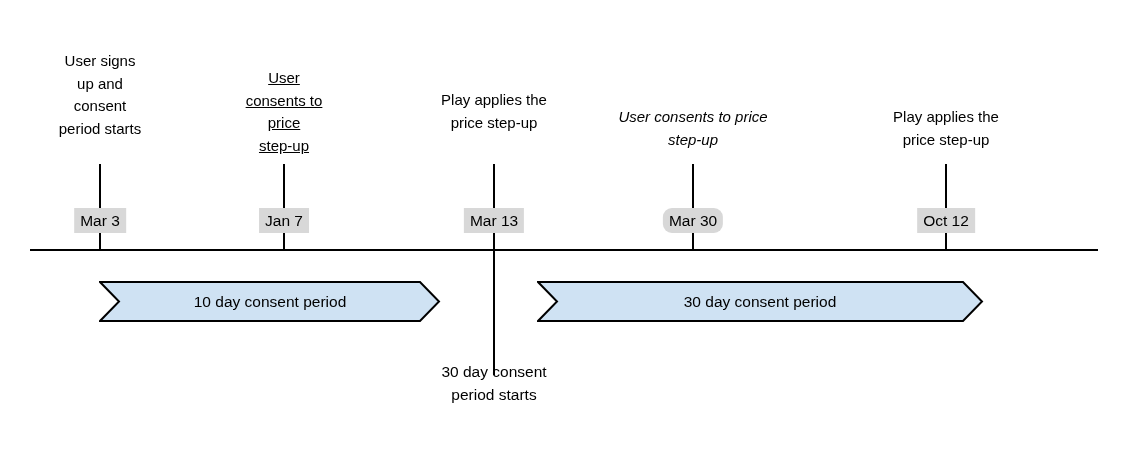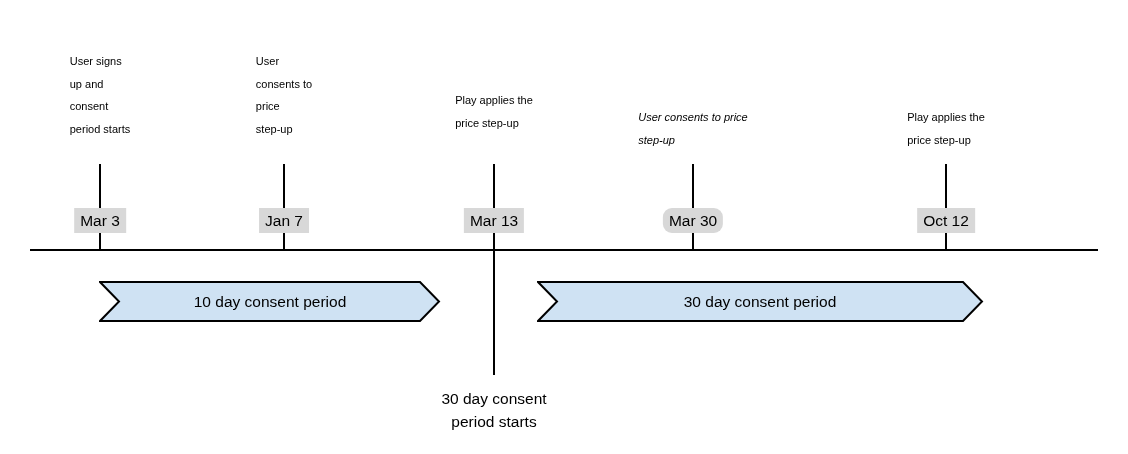--- a/index.html
+++ b/index.html
@@ -8,22 +8,23 @@
     width: 1128px;
     height: 454px;
     background: #ffffff;
     font-family: "Liberation Sans", sans-serif;
     color: #000000;
     overflow: hidden;
   }
   .event-label {
     position: absolute;
     transform: translateX(-50%);
+    text-align: center;
     white-space: pre-line;
-    font-size: 11px;
+    font-size: 15px;
     line-height: 22.5px;
   }
   .tick {
     position: absolute;
     width: 2px;
     background: #000000;
   }
   .axis {
     position: absolute;
     left: 30px;
@@ -65,32 +66,32 @@
 
   <div class="axis"></div>
 
   <div class="event-label" style="left:100px; top:50px;">User signs
 up and
 consent
 period starts</div>
   <div class="tick" style="left:99px; top:164px; height:86px;"></div>
   <div class="badge" style="left:100px;">Mar 3</div>
 
-  <div class="event-label" style="left:284px; top:50px;">User
+  <div class="event-label" style="left:284px; top:67px;text-decoration:underline;">User
 consents to
 price
 step-up</div>
   <div class="tick" style="left:283px; top:164px; height:86px;"></div>
   <div class="badge" style="left:284px;">Jan 7</div>
 
   <div class="event-label" style="left:494px; top:89px;">Play applies the
 price step-up</div>
   <div class="tick" style="left:493px; top:164px; height:211px;"></div>
   <div class="badge" style="left:494px;">Mar 13</div>
-  <div class="callout" style="left:494px; top:387px;">30 day consent
+  <div class="callout" style="left:494px; top:360px;">30 day consent
 period starts</div>
 
   <div class="event-label" style="left:693px; top:106px;font-style:italic;">User consents to price
 step-up</div>
   <div class="tick" style="left:692px; top:164px; height:86px;"></div>
   <div class="badge" style="left:693px;border-radius:9px;">Mar 30</div>
 
   <div class="event-label" style="left:946px; top:106px;">Play applies the
 price step-up</div>
   <div class="tick" style="left:945px; top:164px; height:86px;"></div>

